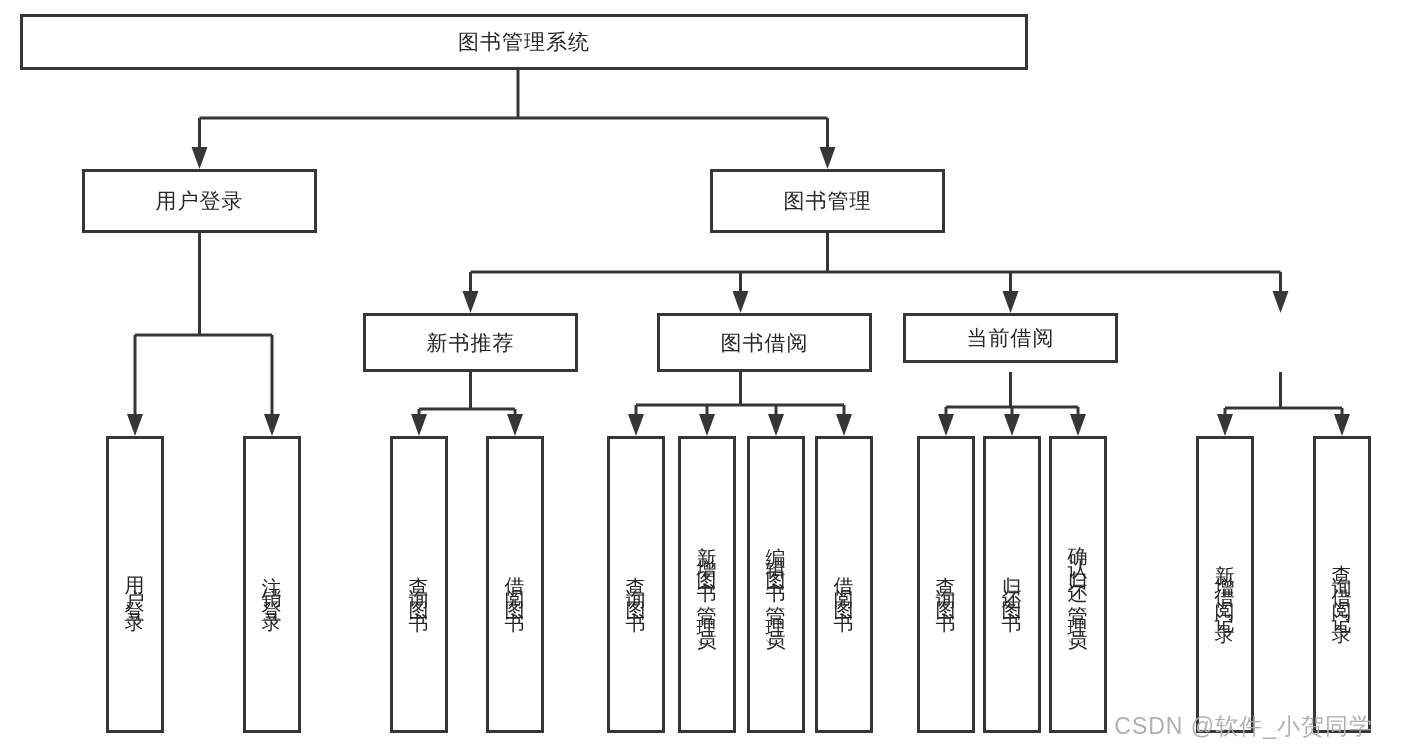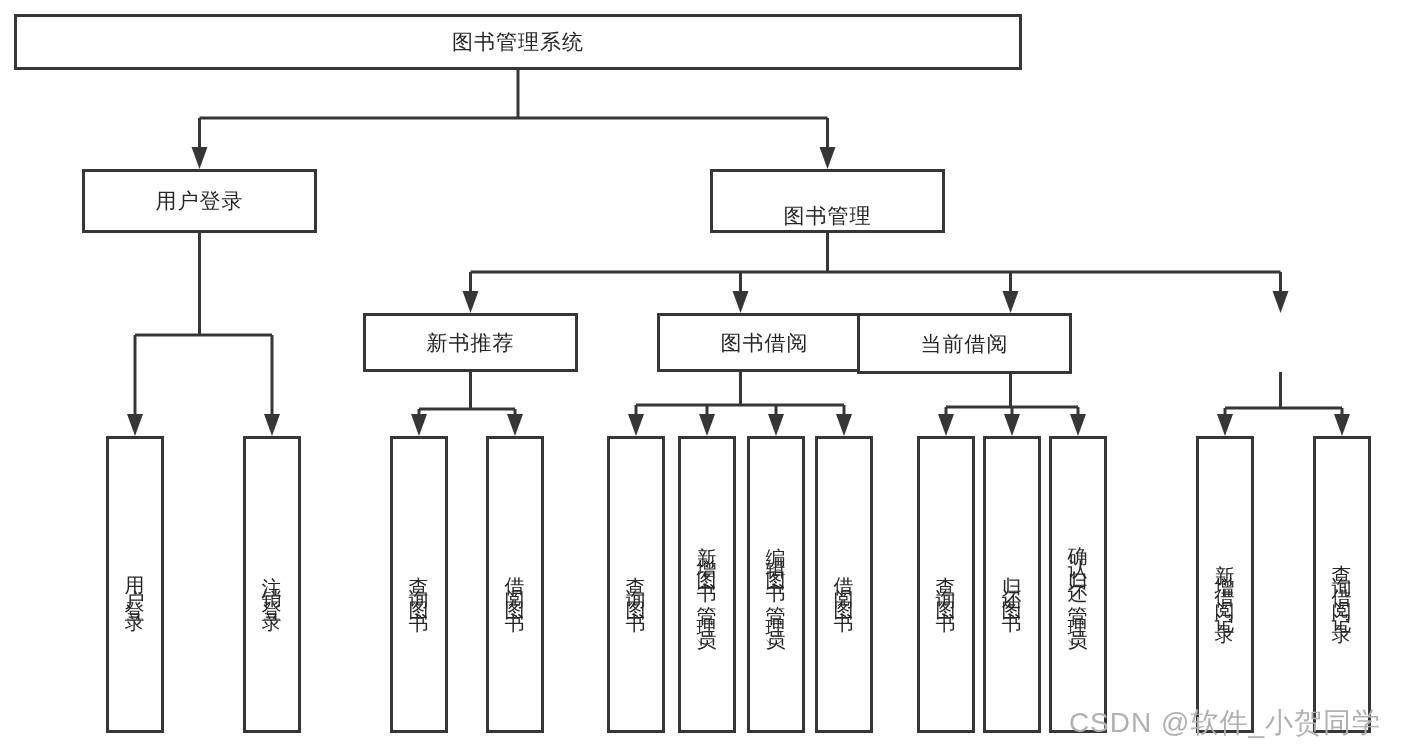--- a/index.html
+++ b/index.html
@@ -32,23 +32,23 @@
     white-space: nowrap;
   }
   .vnode {
     writing-mode: vertical-rl;
     font-size: 20px;
     letter-spacing: 12px;
     line-height: 1;
   }
   .watermark {
     position: absolute;
-    right: 24px;
+    right: 32px;
     bottom: 5px;
-    font-size: 28px;
+    font-size: 23px;
     letter-spacing: 1px;
     color: #b0b0b0;
     white-space: nowrap;
   }
 </style>
 </head>
 <body>
 
 <div class="canvas">
 
@@ -104,38 +104,38 @@
       <polygon points="768,414 784,414 776,436"></polygon>
       <polygon points="836,414 852,414 844,436"></polygon>
       <polygon points="938,414 954,414 946,436"></polygon>
       <polygon points="1004,414 1020,414 1012,436"></polygon>
       <polygon points="1070,414 1086,414 1078,436"></polygon>
       <polygon points="1217,414 1233,414 1225,436"></polygon>
       <polygon points="1334,414 1350,414 1342,436"></polygon>
     </g>
   </svg>
 
-  <div class="node hnode" style="left:14px; top:14px; width:1008px; height:56px;justify-content:center;">
+  <div class="node hnode" style="left:20px; top:14px; width:1008px; height:56px;justify-content:center;">
     <span>图书管理系统</span>
   </div>
 
   <div class="node hnode" style="left:82px; top:169px; width:235px; height:64px;">
     <span>用户登录</span>
   </div>
-  <div class="node hnode" style="left:710px; top:169px; width:235px; height:64px;align-items:flex-end;">
+  <div class="node hnode" style="left:710px; top:169px; width:235px; height:64px;">
     <span>图书管理</span>
   </div>
 
   <div class="node hnode" style="left:363px; top:313px; width:215px; height:59px;">
     <span>新书推荐</span>
   </div>
   <div class="node hnode" style="left:657px; top:313px; width:215px; height:59px;">
     <span>图书借阅</span>
   </div>
-  <div class="node hnode" style="left:857px; top:313px; width:215px; height:61px;align-items:center;">
+  <div class="node hnode" style="left:903px; top:313px; width:215px; height:50px;align-items:center;">
     <span>当前借阅</span>
   </div>
 
   <div class="node vnode" style="left:106px; top:436px; width:58px; height:297px;">
     <span>用户登录</span>
   </div>
   <div class="node vnode" style="left:243px; top:436px; width:58px; height:297px;">
     <span>注销登录</span>
   </div>
 

